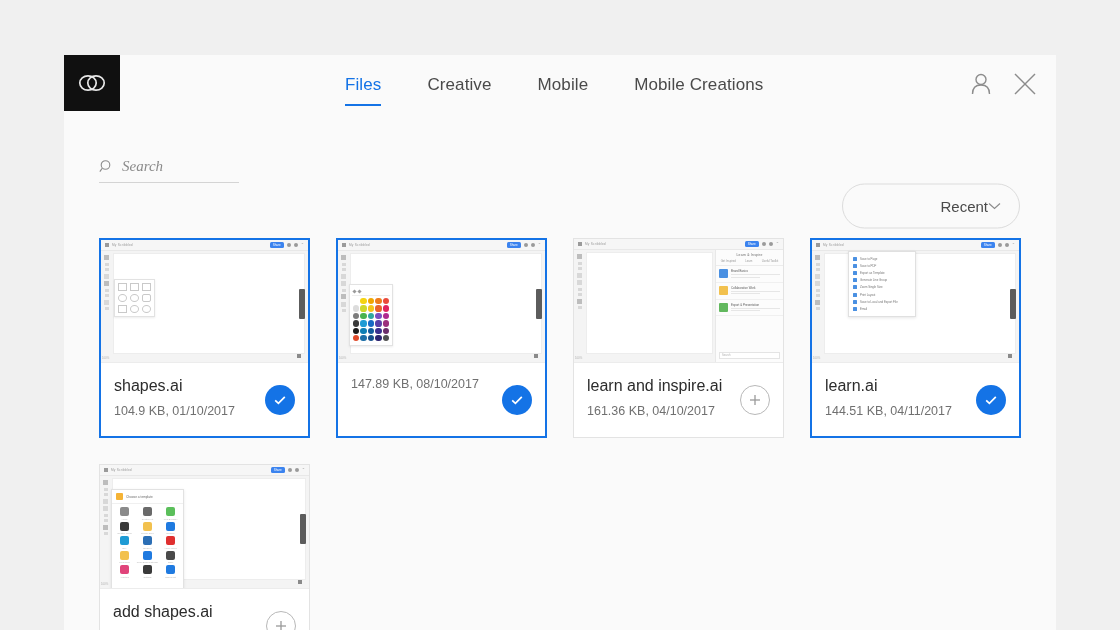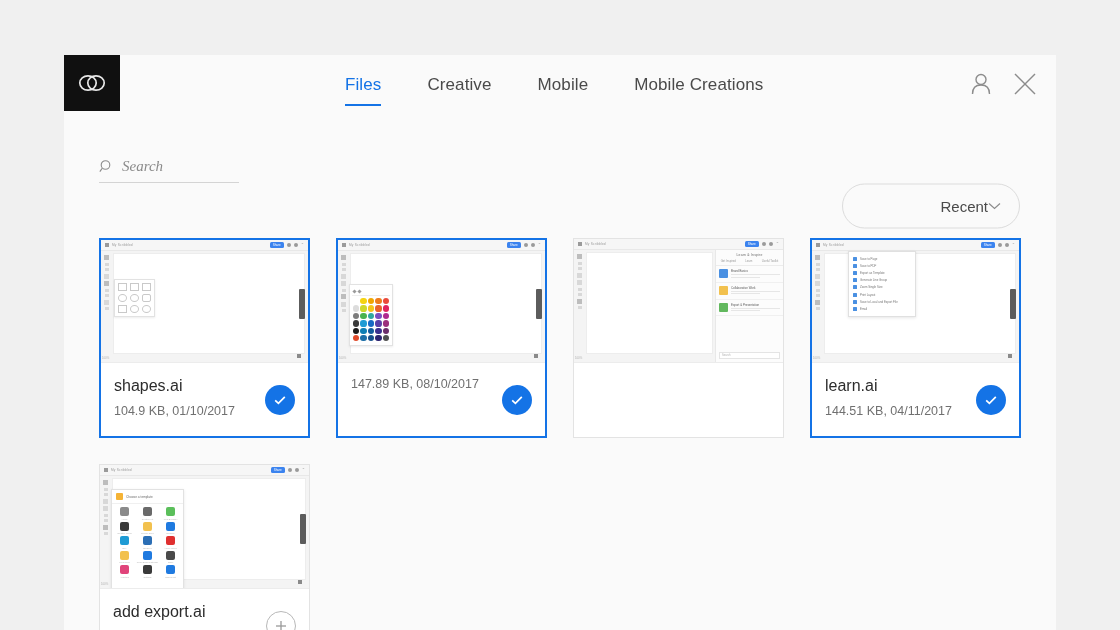--- a/index.html
+++ b/index.html
@@ -536,20 +536,30 @@
             <span class="lp-ico" style="background:#62b85e"></span>
             <span class="lp-txt">
               <span class="lp-h" style="display:block">Export &amp; Presentation</span>
               <span class="lp-line" style="display:block"></span>
               <span class="lp-line s" style="display:block"></span>
             </span>
           </div>
           <div class="lp-search">Search</div>
         </div>
       </div>
+      <div class="meta">
+        <div class="fname">learn and inspire.ai</div>
+        <div class="finfo">161.36 KB, 04/10/2017</div>
+        <div class="badge off">
+          <svg width="16" height="16" viewBox="0 0 16 16">
+            <line x1="8" y1="3" x2="8" y2="13" stroke="#9a9a9a" stroke-width="1.3"></line>
+            <line x1="3" y1="8" x2="13" y2="8" stroke="#9a9a9a" stroke-width="1.3"></line>
+          </svg>
+        </div>
+      </div>
     </div>
 
     <div class="card selected">
       <div class="thumb">
         <div class="mini-topbar">
           <span class="mini-menu"></span>
           <span class="mini-title">My Scribbled</span>
           <span class="mini-topright">
             <span class="mini-share">Share</span>
             <span class="mini-dot"></span>
@@ -712,21 +722,21 @@
                 </div>
                 <div class="ap-cell">
                   <span class="ap-ico" style="background: rgb(31, 122, 224);"></span>
                   <span class="ap-lbl">Sharepoint</span>
                 </div>
               </div>
           </div>
         </div>
       </div>
       <div class="meta">
-        <div class="fname">add export.ai</div>
+        <div class="fname">add shapes.ai</div>
         <div class="finfo">175.33 KB, 04/10/2017</div>
         <div class="badge off">
           <svg width="16" height="16" viewBox="0 0 16 16">
             <line x1="8" y1="3" x2="8" y2="13" stroke="#9a9a9a" stroke-width="1.3"></line>
             <line x1="3" y1="8" x2="13" y2="8" stroke="#9a9a9a" stroke-width="1.3"></line>
           </svg>
         </div>
       </div>
     </div>
 

